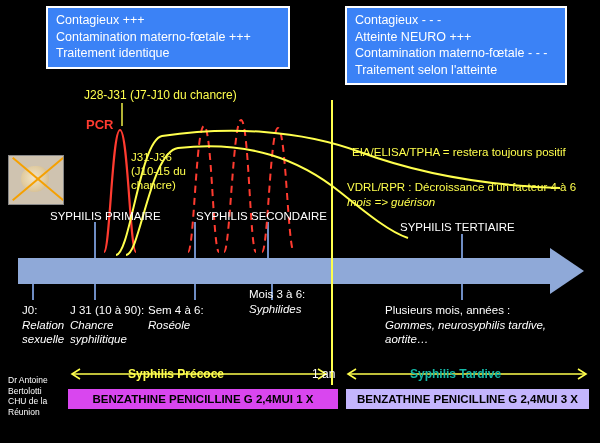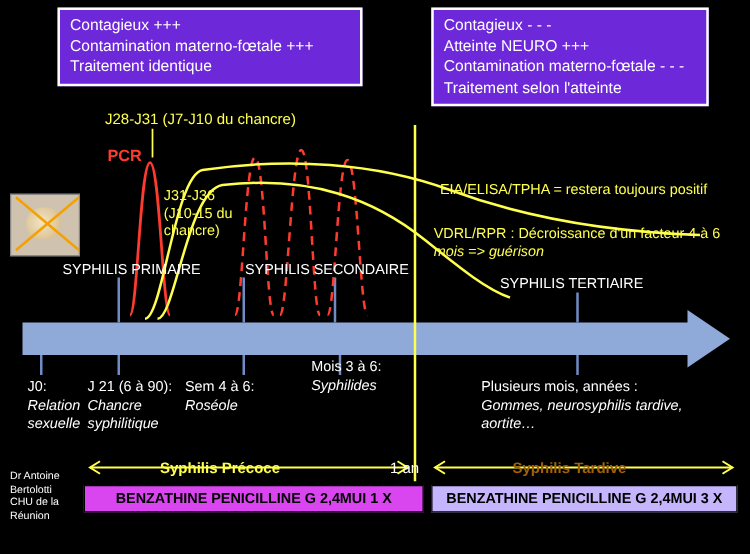--- a/index.html
+++ b/index.html
@@ -9,21 +9,21 @@
     color:#fff;
     font-family:"Liberation Sans", sans-serif;
     position:relative;
     overflow:hidden;
   }
   .abs{position:absolute;}
 
   
   .infobox{
     border:2px solid #fff;
-    background:#6d28d9;
+    background:#3b82f6;
     padding:4px 8px 5px 8px;
     box-sizing:border-box;
   }
   .infobox div{
     font-size:12.5px;
     line-height:16.5px;
     white-space:nowrap;
   }
   #box-left{left:46px;top:6px;width:244px;}
   #box-right{left:345px;top:6px;width:222px;}
@@ -56,21 +56,21 @@
     height:22px;
     display:flex;align-items:center;justify-content:center;
     font-size:11.5px;font-weight:bold;color:#000;
     box-sizing:border-box;
     border:1px solid #000;
   }
   #bar-orange{left:67px;top:388px;width:272px;background:#d946ef;}
   #bar-blue{left:345px;top:388px;width:245px;background:#c4b5fd;}
 
   #lbl-precoce{left:128px;top:367px;font-size:12px;font-weight:bold;color:#ffff4d;}
-  #lbl-tardive{left:410px;top:367px;font-size:12px;font-weight:bold;color:#a16207;}
+  #lbl-tardive{left:410px;top:367px;font-size:12px;font-weight:bold;color:#14b8a6;}
   #lbl-1an{left:312px;top:367px;font-size:12px;color:#fff;}
 
   
   #credit{left:8px;top:375px;font-size:8.5px;line-height:10.5px;color:#fff;}
 
   
   #photo{
     left:8px;top:155px;width:54px;height:48px;
     background:#cfc3b0;
     border:1px solid #888;
@@ -182,21 +182,21 @@
 <div id="lbl-sec" class="abs lbl">SYPHILIS SECONDAIRE</div>
 <div id="lbl-tert" class="abs lbl">SYPHILIS TERTIAIRE</div>
 
 <div id="cap-j0" class="abs cap">
   <div>J0:</div>
   <div class="it" style="font-style:italic">Relation</div>
   <div class="it" style="font-style:italic">sexuelle</div>
 </div>
 
 <div id="cap-j21" class="abs cap">
-  <div>J 21 (6 à 90):</div>
+  <div>J 31 (10 à 90):</div>
   <div class="it" style="font-style:italic">Chancre</div>
   <div class="it" style="font-style:italic">syphilitique</div>
 </div>
 
 <div id="cap-sem" class="abs cap">
   <div>Sem 4 à 6:</div>
   <div class="it" style="font-style:italic">Roséole</div>
 </div>
 
 <div id="cap-mois" class="abs cap">

